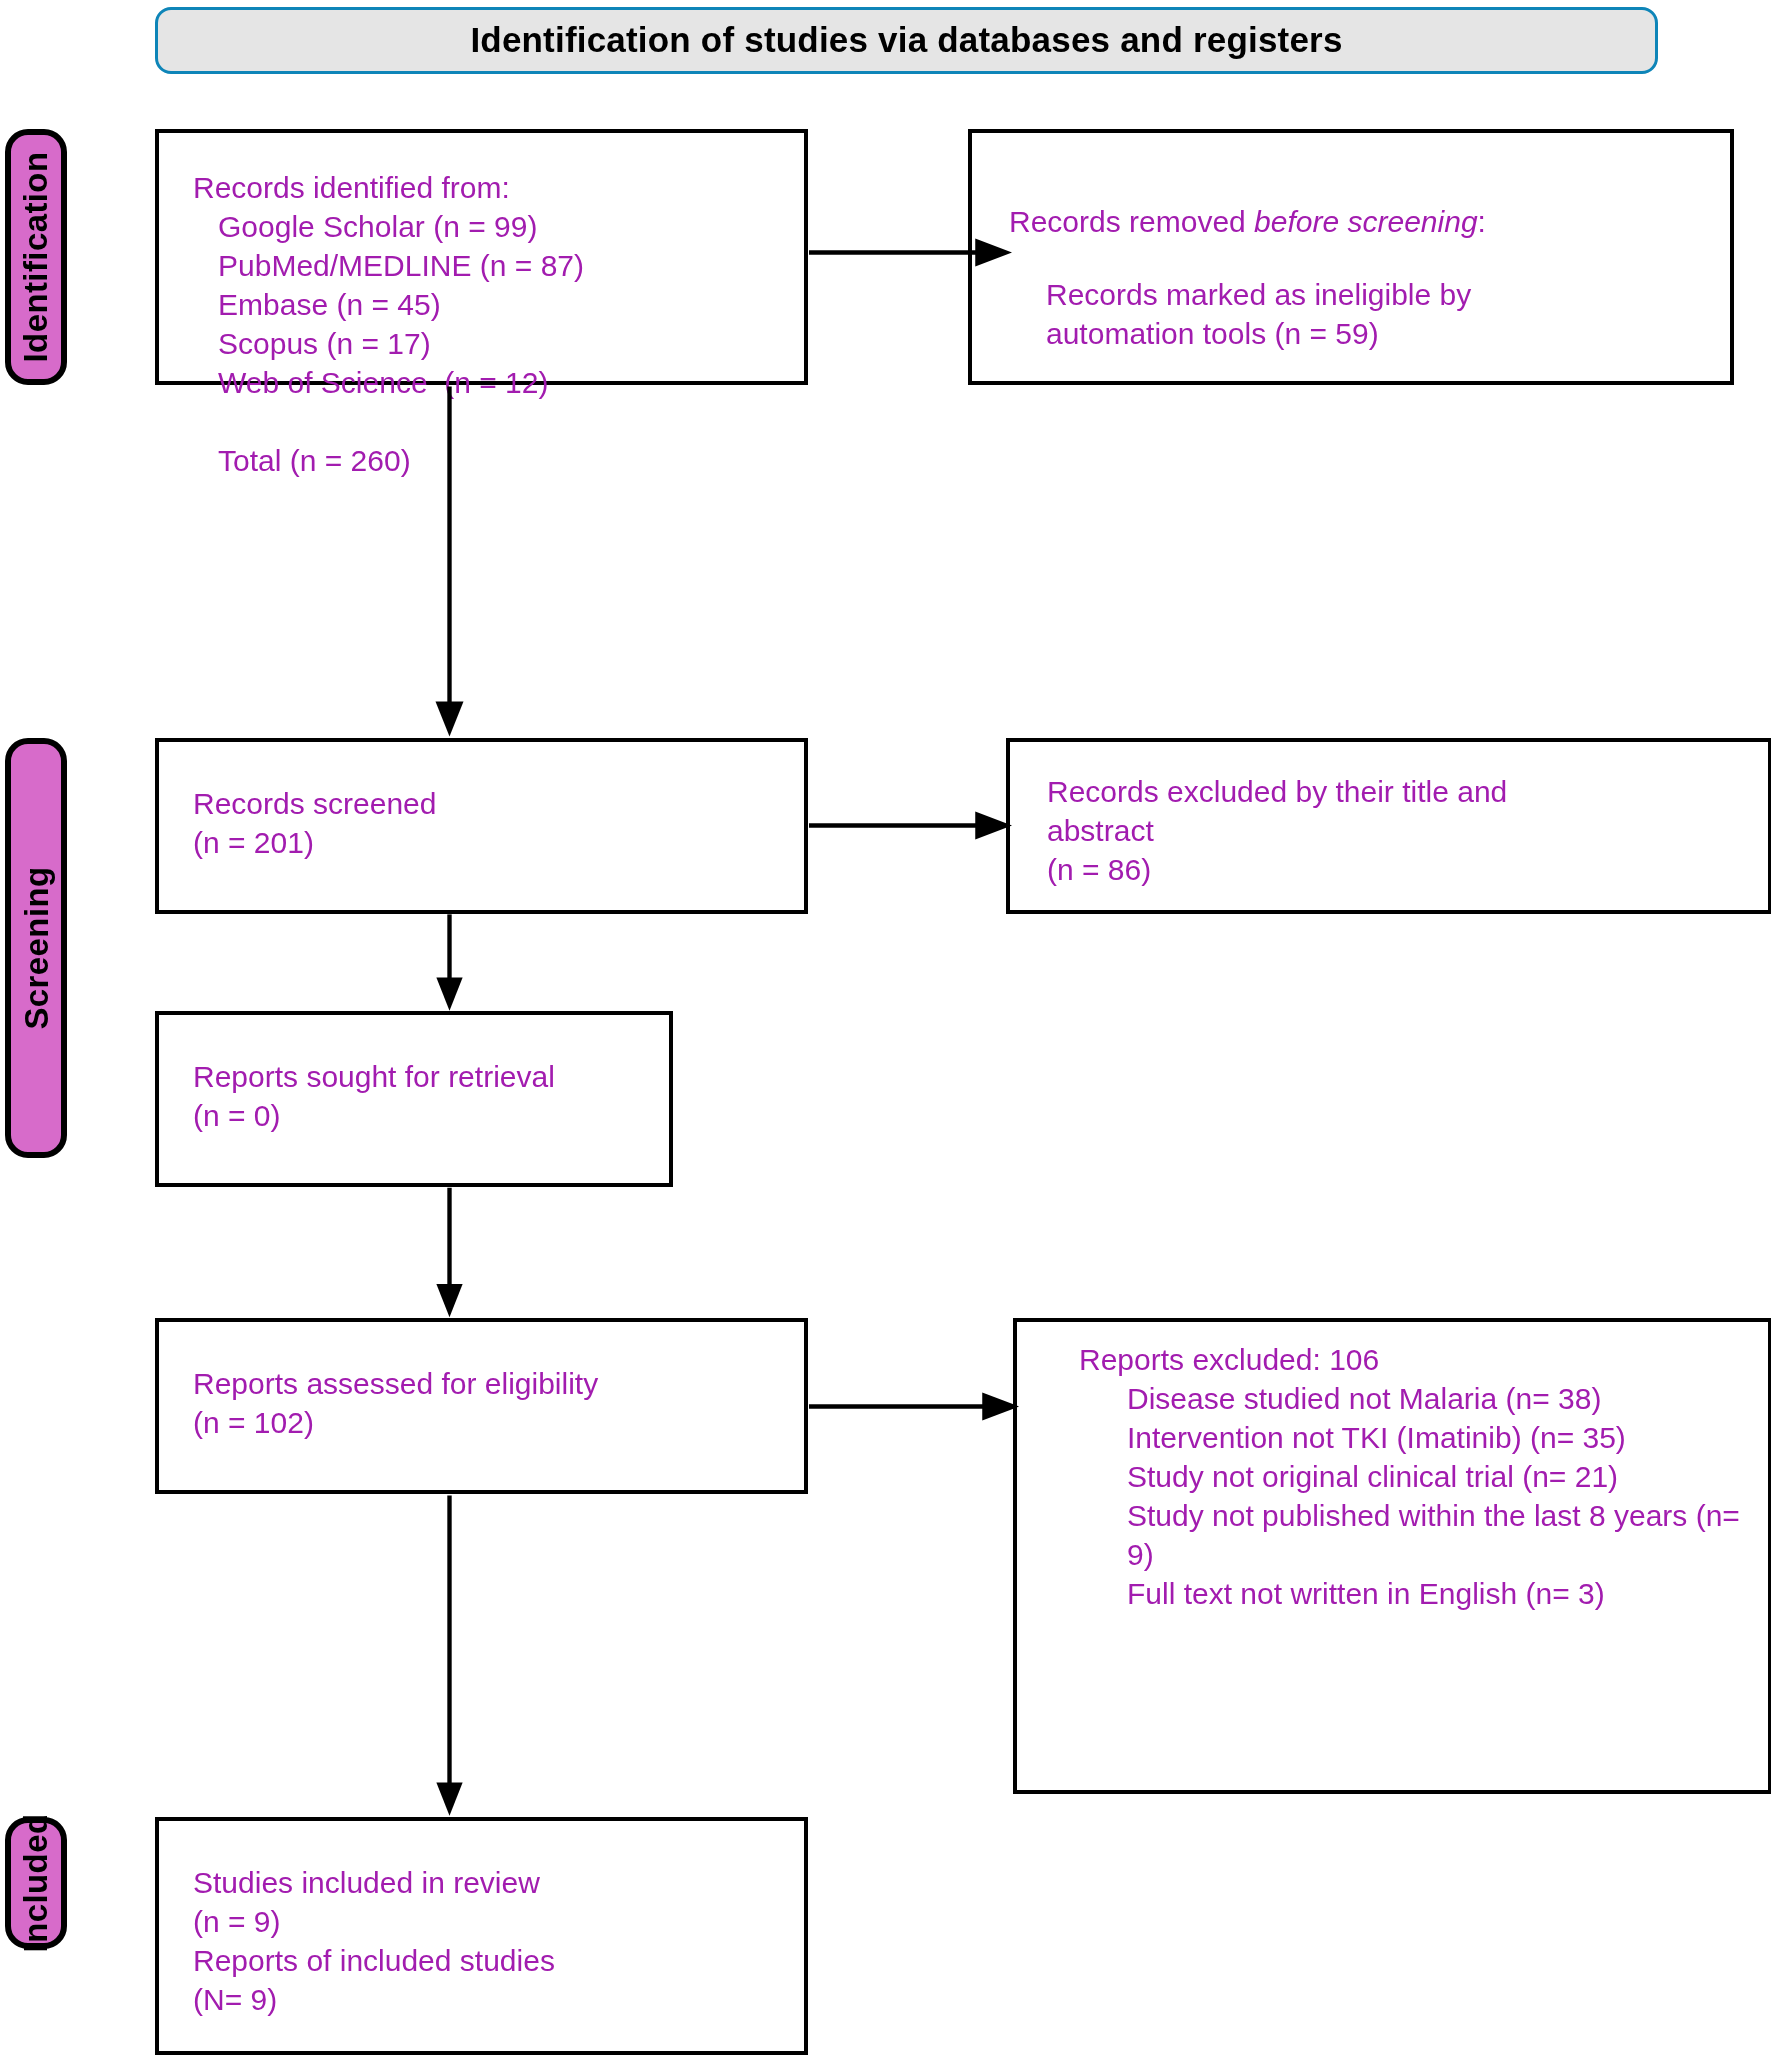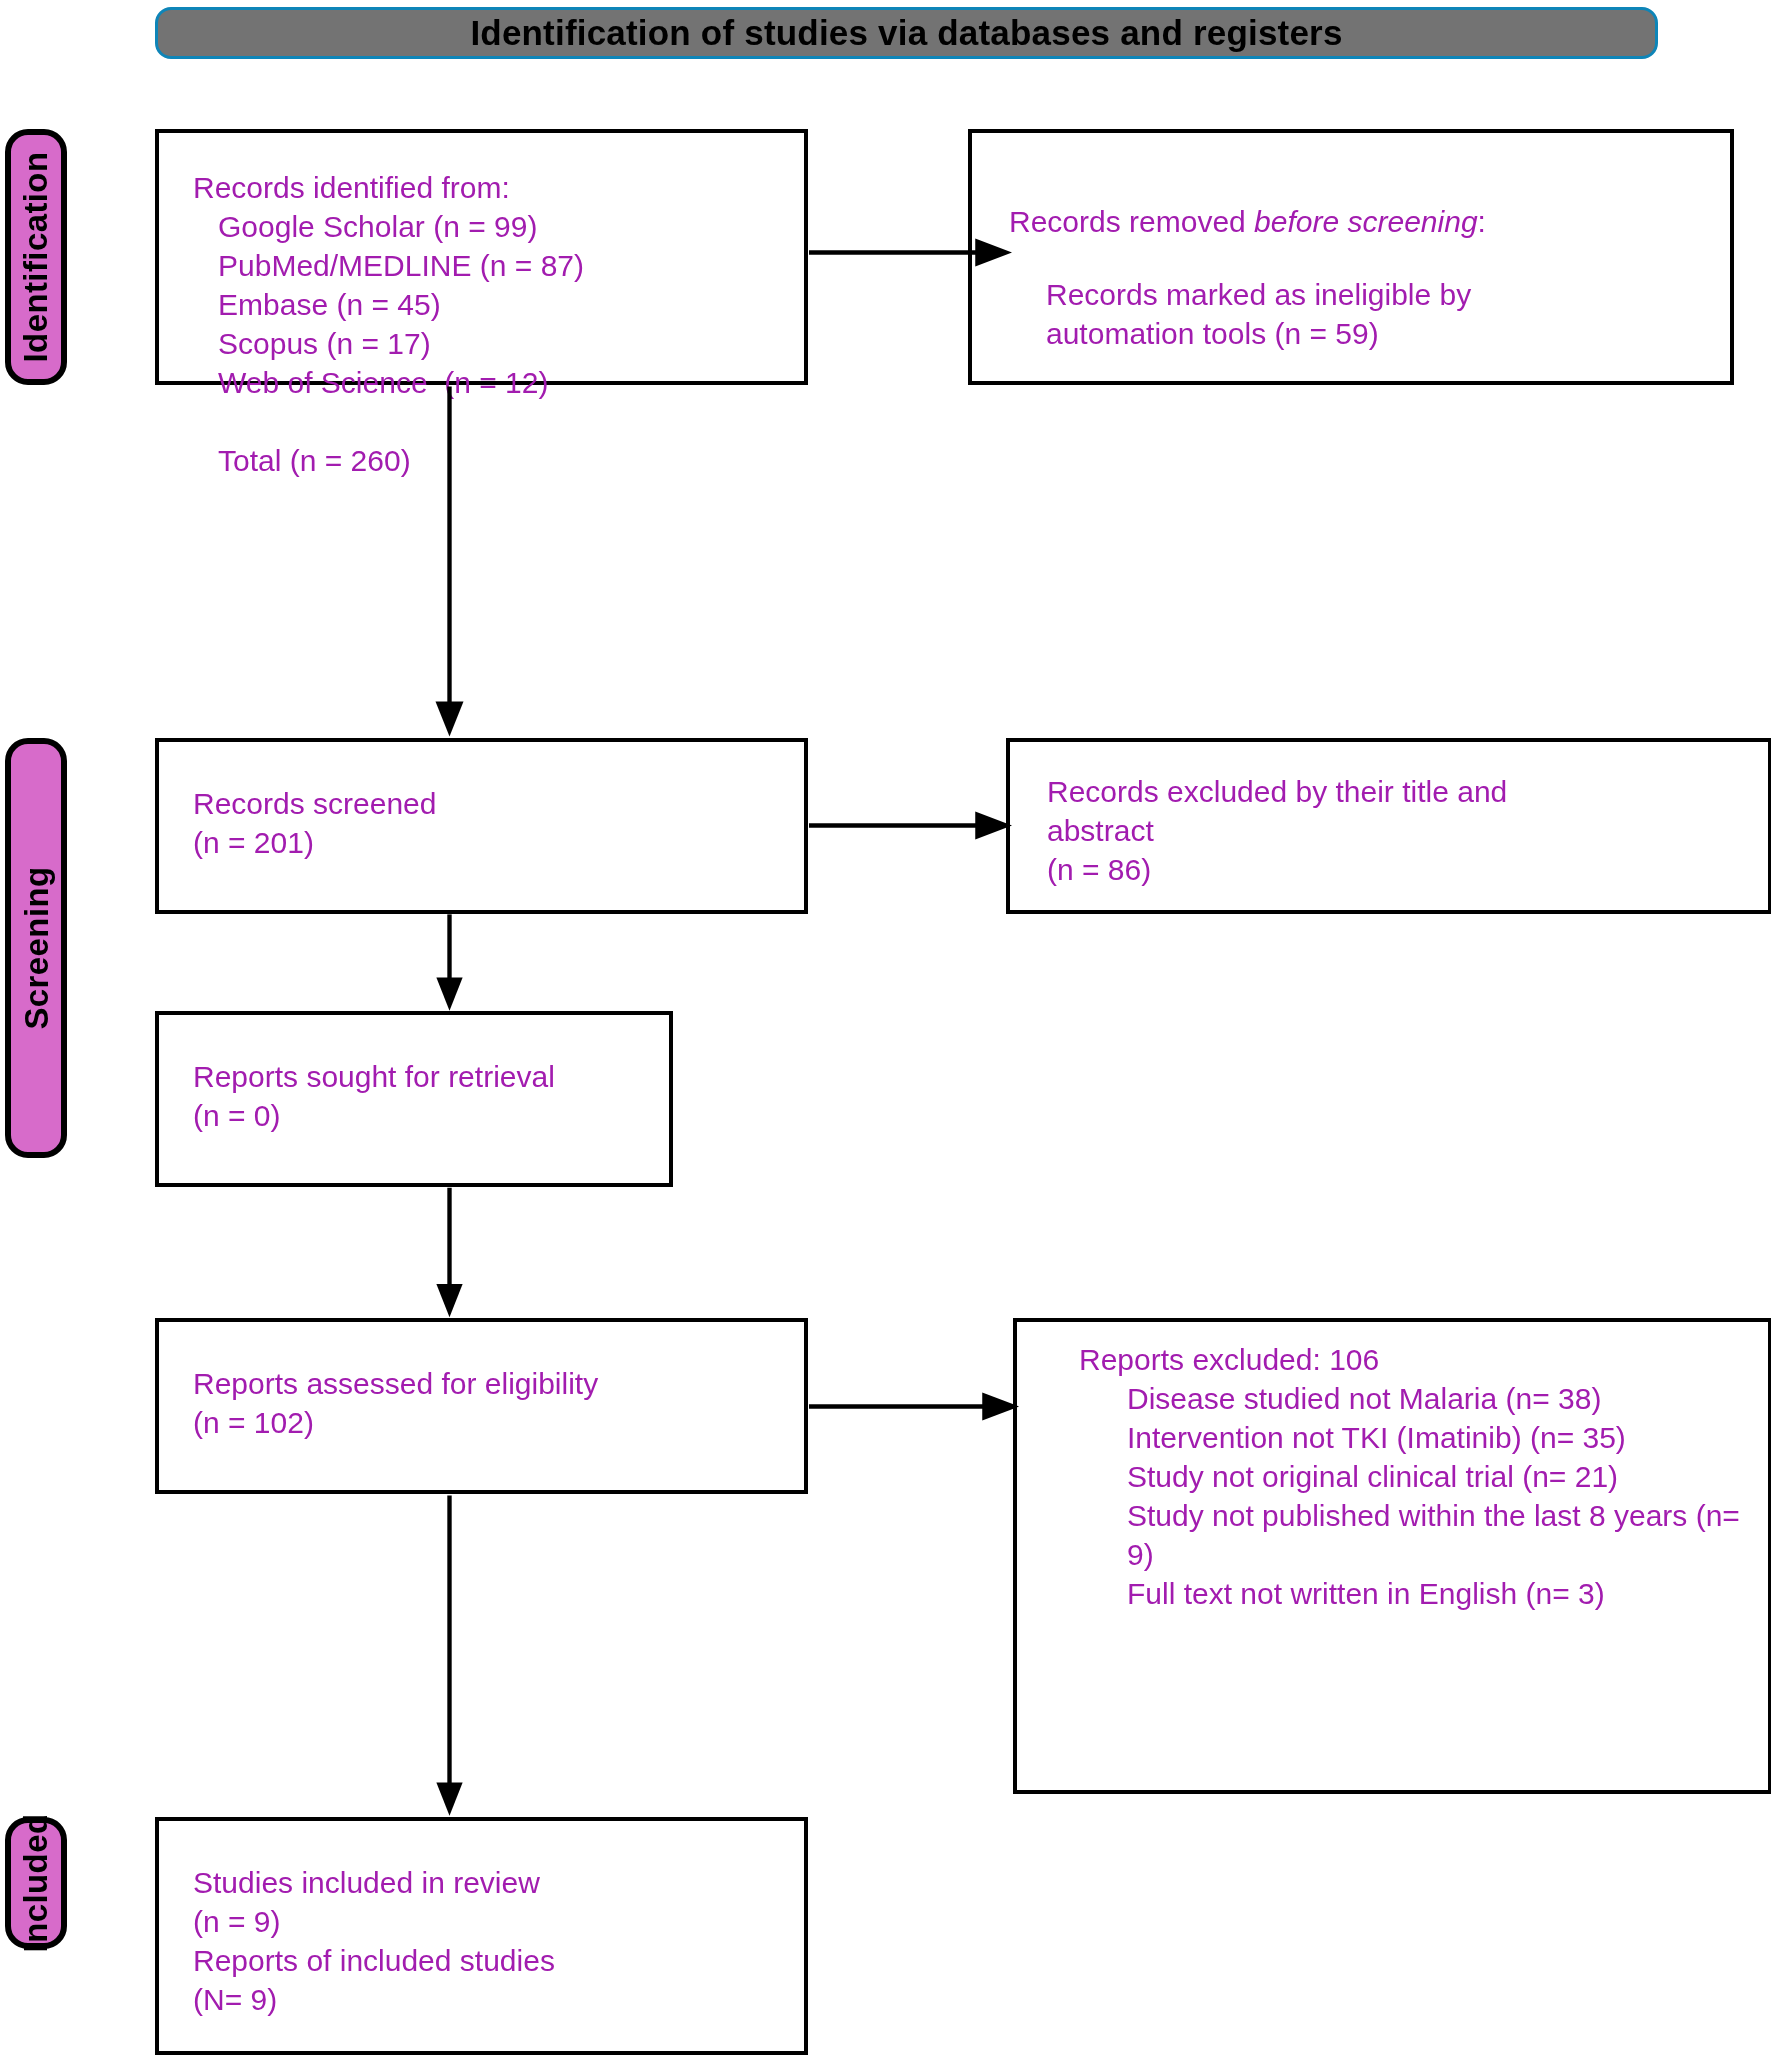--- a/index.html
+++ b/index.html
@@ -19,22 +19,22 @@
     background: #ffffff;
     overflow: hidden;
   }
 
   
   .header-bar {
     position: absolute;
     left: 155px;
     top: 7px;
     width: 1503px;
-    height: 52px;
-    background: #737373;
+    height: 67px;
+    background: #e5e5e5;
     border: 3.5px solid #0E85B8;
     border-radius: 16px;
     box-sizing: border-box;
     display: flex;
     align-items: center;
     justify-content: center;
   }
   .header-bar .header-title {
     font-size: 35px;
     font-weight: bold;

